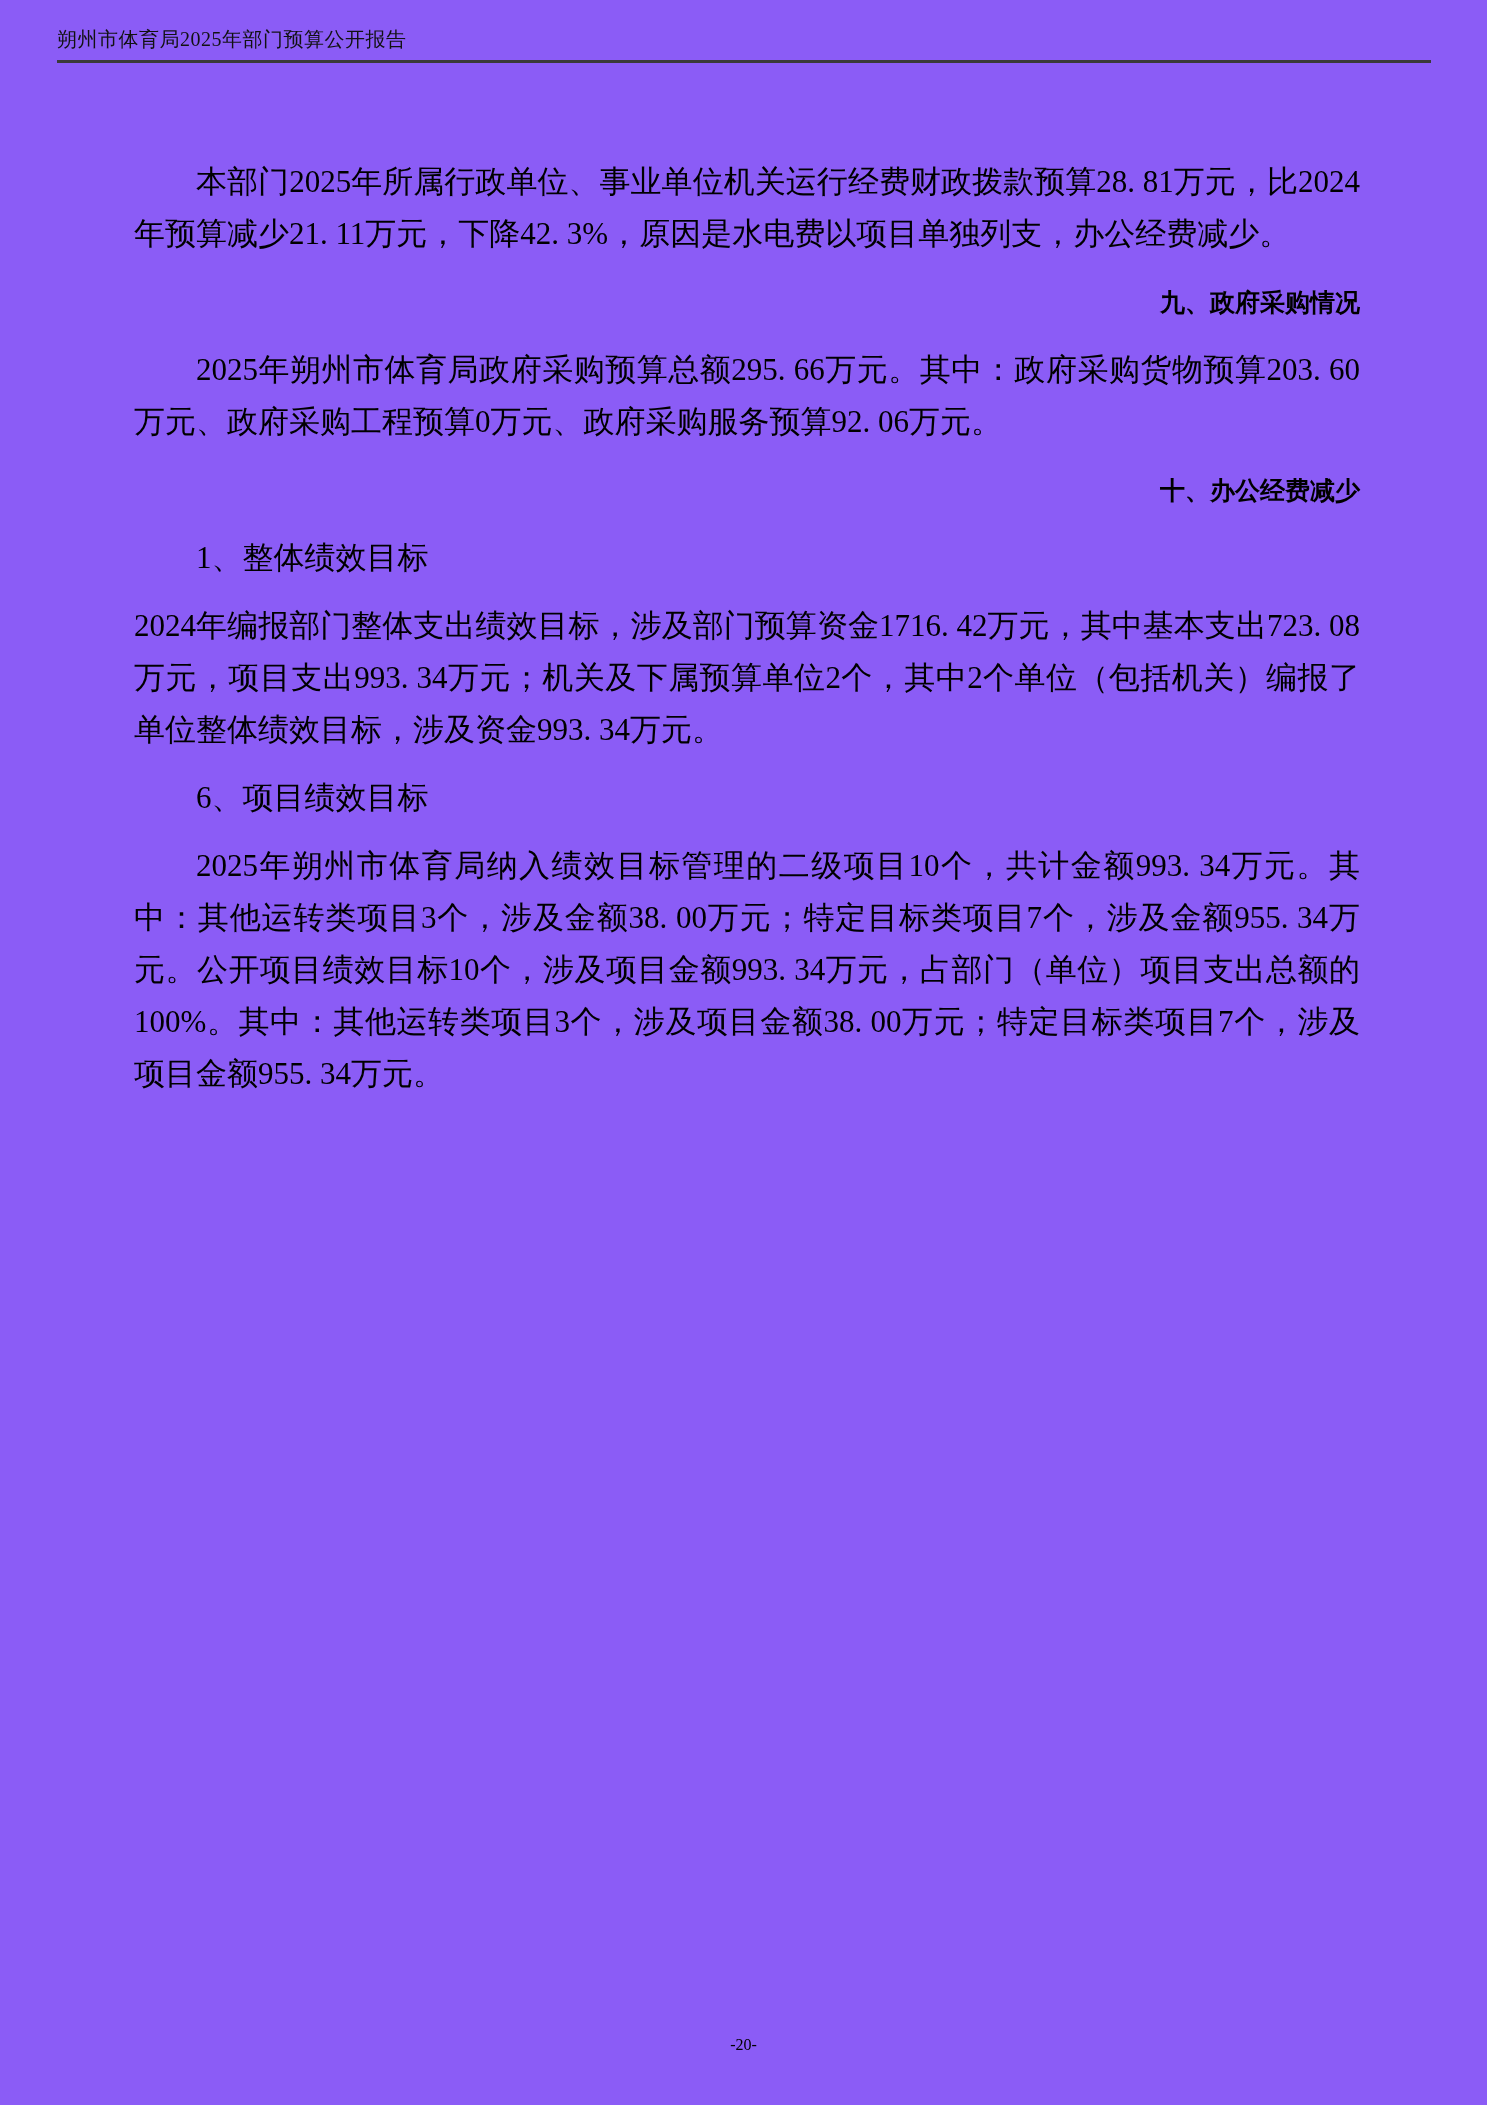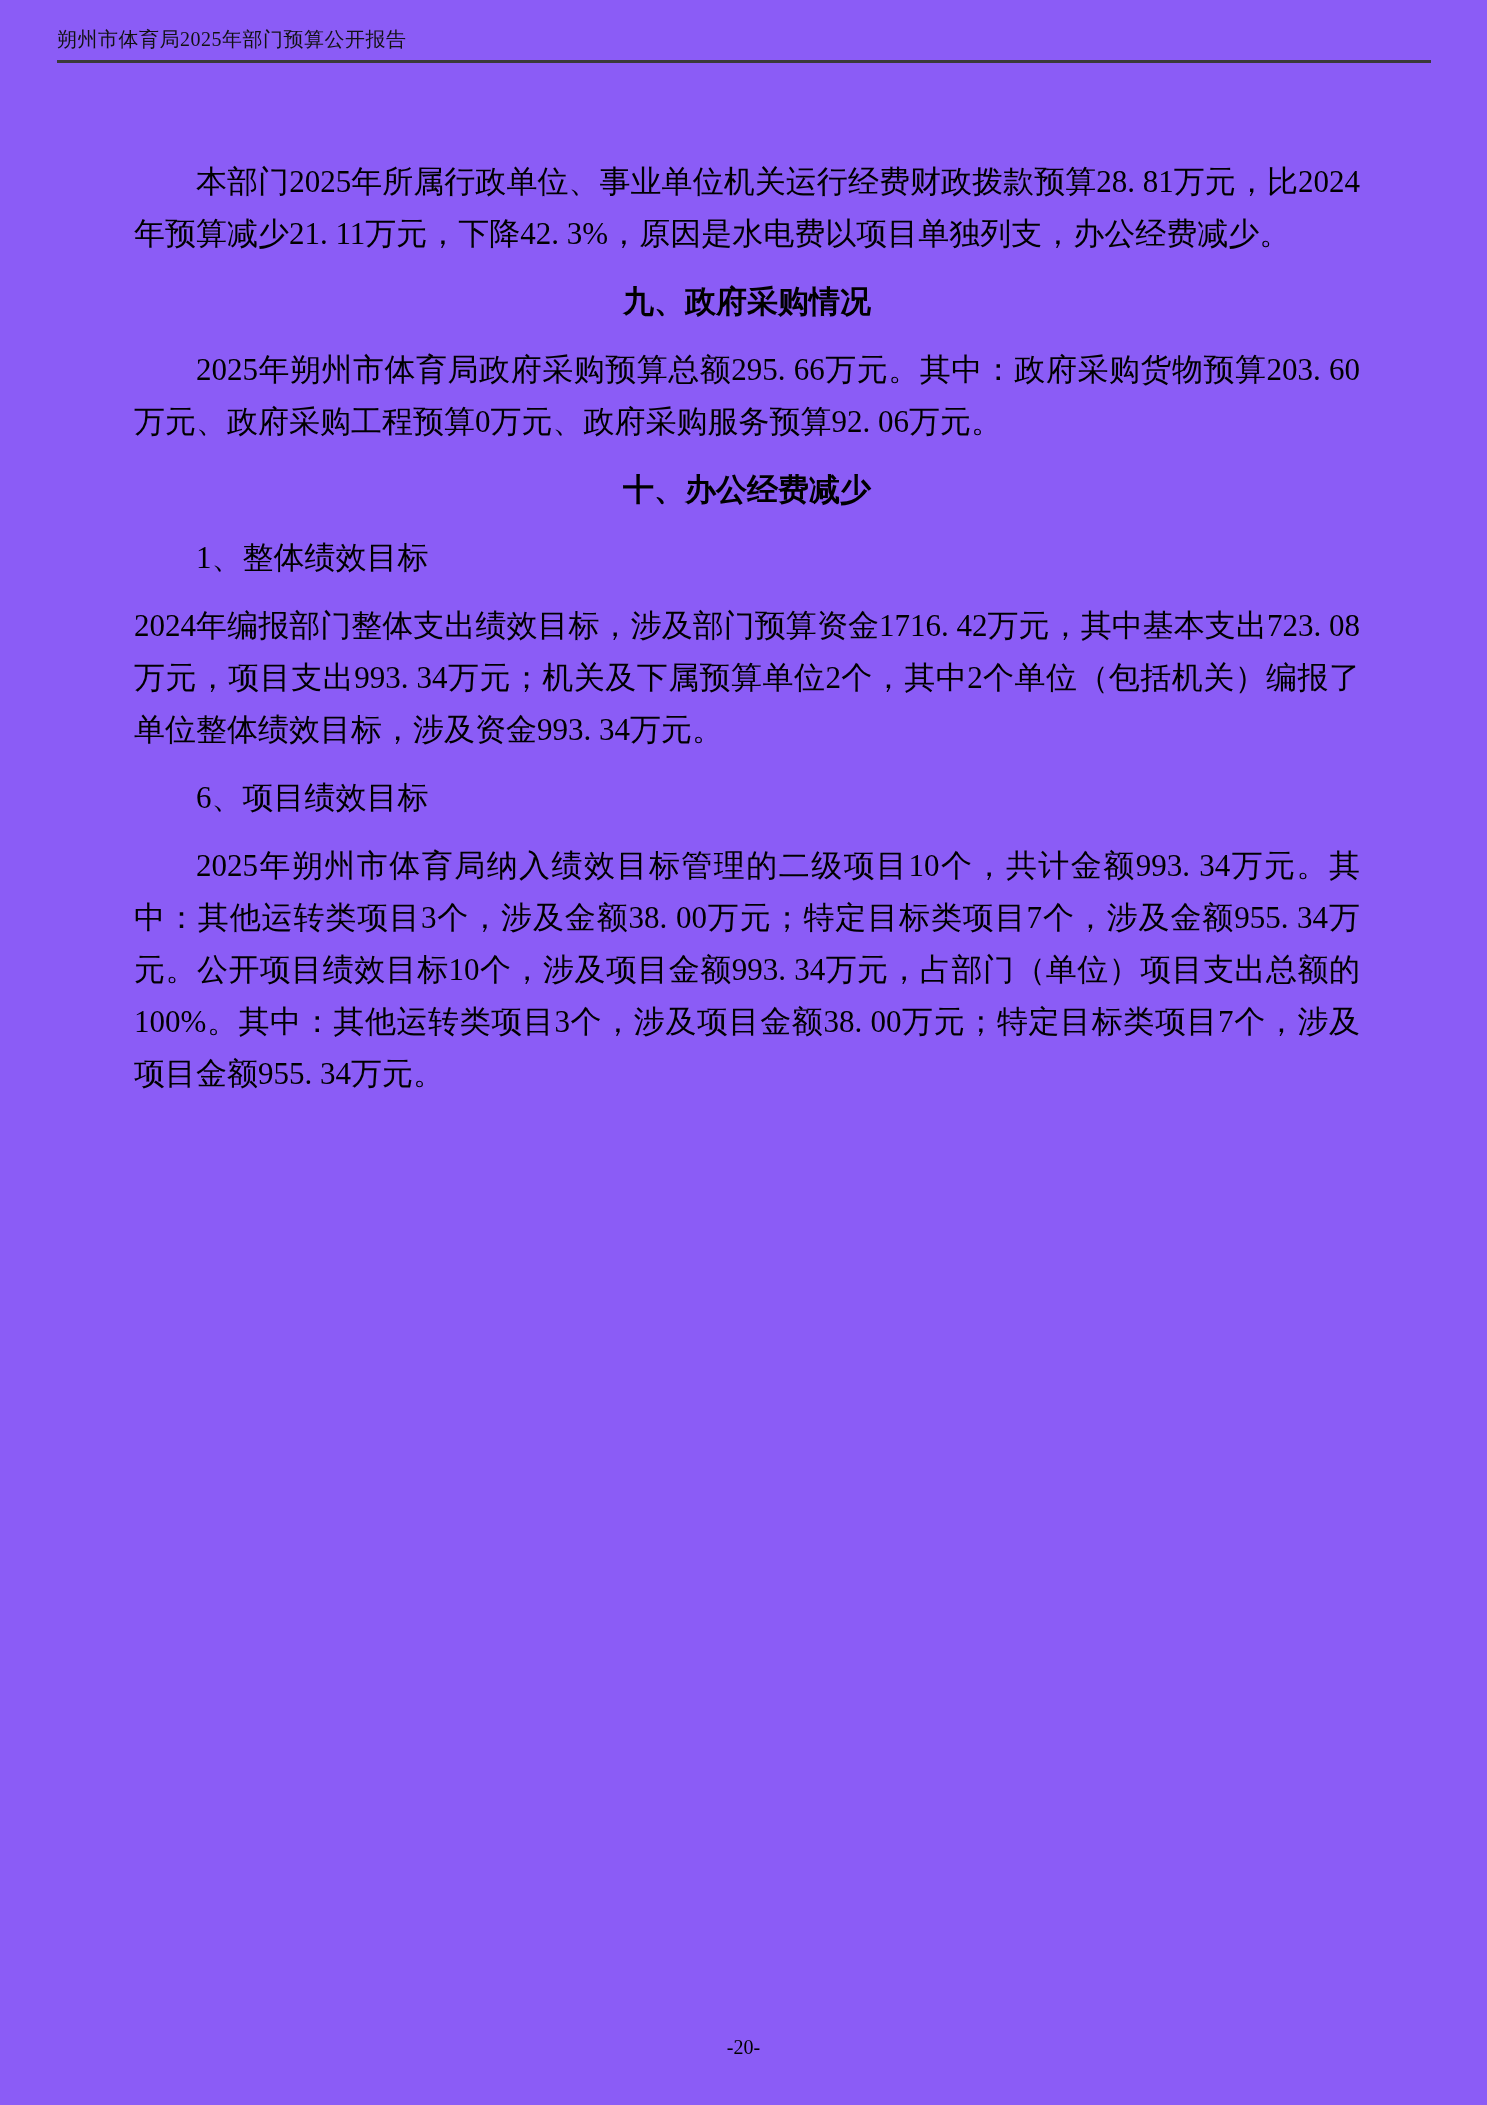--- a/index.html
+++ b/index.html
@@ -49,33 +49,33 @@
   }
   .doc-body .block {
     margin: 16px;
   }
   .indent {
     text-indent: 2em;
   }
   .section-heading {
     font-family: "Liberation Sans", "DejaVu Sans", sans-serif;
     font-weight: bold;
-    font-size: 31px;
+    font-size: 25px;
     line-height: 52px;
     margin-left: 34px;
-    text-align: center;
+    text-align: right;
     color: #000000;
   }
   .page-footer {
     position: absolute;
     left: 0;
     top: 2036px;
     width: 1487px;
     text-align: center;
-    font-size: 20px;
+    font-size: 16px;
     color: #000000;
   }
 </style>
 </head>
 <body>
 
 <div class="page">
 
   <div class="page-header">
     <span class="page-header-title">朔州市体育局2025年部门预算公开报告</span>

